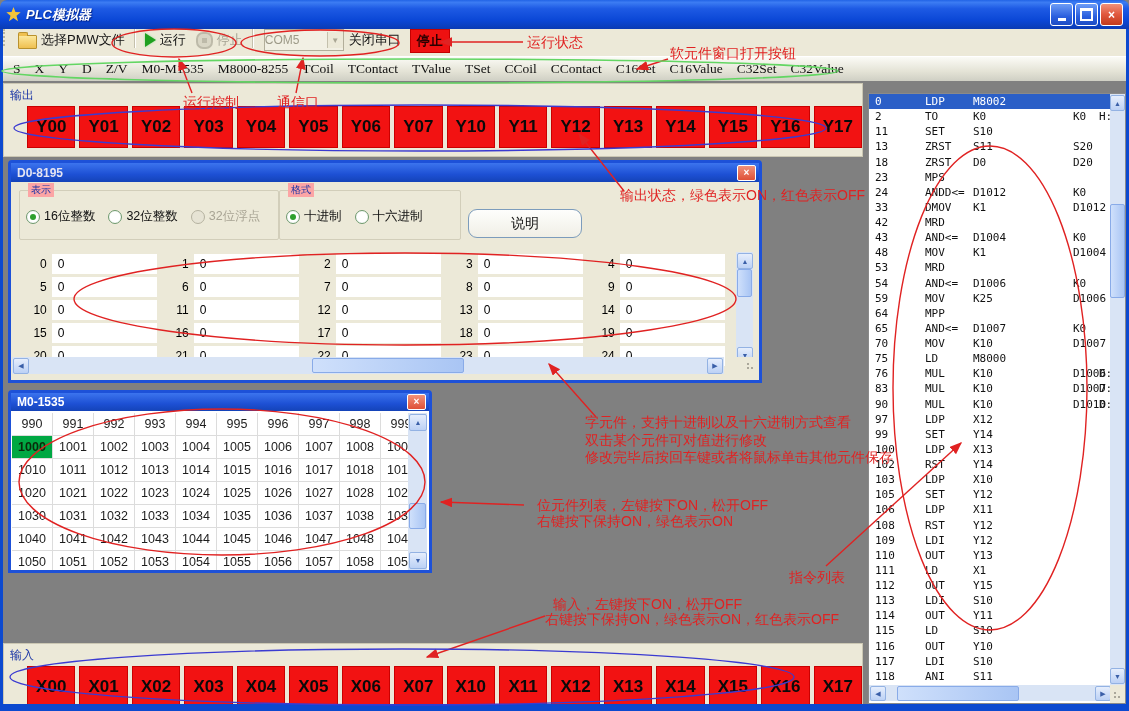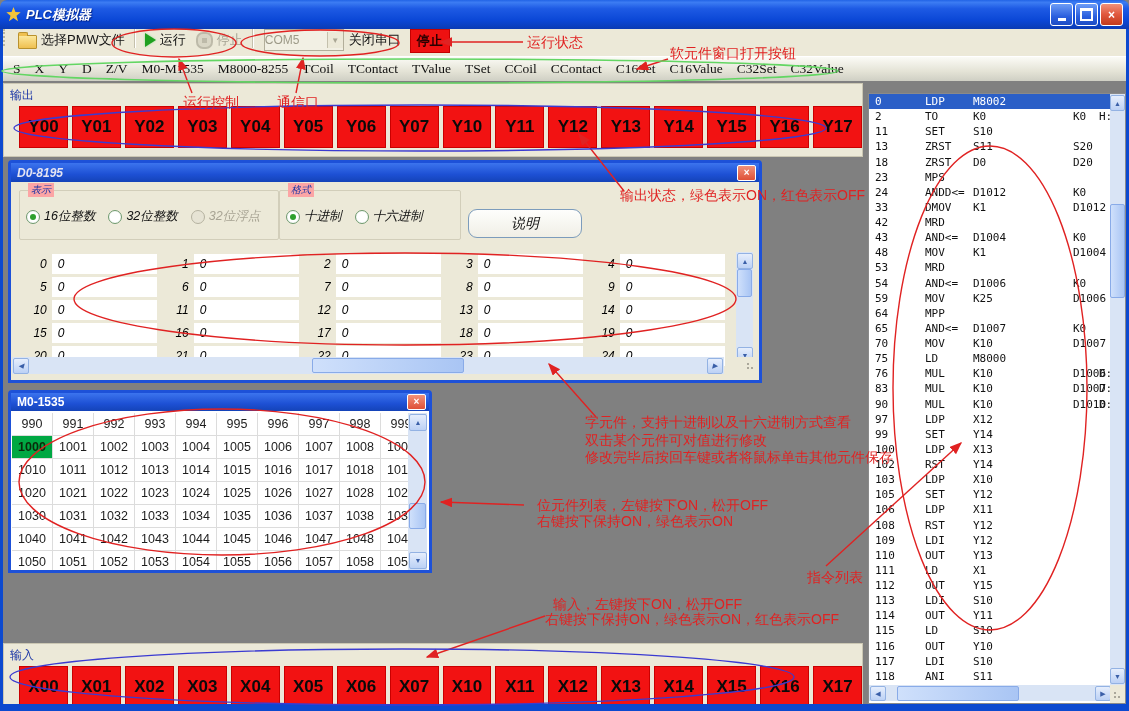--- a/index.html
+++ b/index.html
@@ -49,34 +49,34 @@
   
   .toolbar2{position:absolute;left:0;top:56px;width:100%;height:25px;
     background:linear-gradient(180deg,#FBFBF6,#E4E3D6 60%,#CFCFC4);
     border-top:1px solid #fff;display:flex;align-items:center;padding-left:6px;z-index:30;box-sizing:border-box;}
   .devitem{font-family:"Liberation Serif",serif;font-size:13.5px;color:#101010;padding:0 7px;cursor:default;}
   
   .iostrip{position:absolute;left:3px;width:860px;background:#ECE9D8;border:1px solid #CBC7B3;z-index:5;box-sizing:border-box;}
   .out-strip{top:83px;height:74px;}
   .in-strip{top:643px;height:62px;}
   .iolabel{font-size:12px;color:#1A35A6;margin:3px 0 2px 6px;}
-  .iorow{display:flex;gap:4px;padding-left:15px;}
+  .iorow{display:flex;gap:4px;padding-left:23px;}
   .iobtn{width:47px;height:40px;background:#F21212;border:1px solid #C90000;
     display:flex;align-items:center;justify-content:center;
     font-size:17px;font-weight:bold;color:#0A0A0A;cursor:pointer;}
   
   .cwin{position:absolute;border:3px solid #1D51D8;border-radius:4px 4px 0 0;box-sizing:border-box;z-index:10;}
   .ctitle{height:19px;display:flex;align-items:center;
     background:linear-gradient(180deg,#3C74EE,#1D50D4 60%,#1443B8);}
   .ctitle .ttext{font-size:12px;font-weight:bold;color:#E4E4F2;margin-left:6px;}
   .cclose{margin-left:auto;margin-right:3px;width:17px;height:14px;border:1px solid #fff;border-radius:2px;
     background:linear-gradient(180deg,#F0917A,#DF5037);color:#fff;font-size:10px;font-weight:bold;
     display:flex;align-items:center;justify-content:center;line-height:1;}
   
-  .dwin{left:8px;top:160px;width:754px;height:223px;background:#ECE9D8;font-style:italic;}
+  .dwin{left:8px;top:160px;width:754px;height:223px;background:#ECE9D8;}
   .fieldset{position:absolute;border:1px solid #D2CEBA;border-radius:2px;}
   .fieldset .legend{position:absolute;top:-8px;left:8px;background:#fca5a5;padding:0 3px;
     font-size:10px;color:#1A35A6;}
   .fs1{left:8px;top:27px;width:258px;height:48px;}
   .fs2{left:268px;top:27px;width:180px;height:48px;}
   .radios{position:absolute;left:6px;top:17px;display:flex;align-items:center;gap:13px;}
   .radio{display:flex;align-items:center;gap:4px;font-size:12.5px;color:#111;}
   .rdot{width:12px;height:12px;border-radius:50%;border:1px solid #6F9A6F;
     background:radial-gradient(#fff 55%,#DDE7DD);position:relative;}
   .radio.sel .rdot:after{content:"";position:absolute;left:3px;top:3px;width:6px;height:6px;
@@ -890,17 +890,17 @@
   <div class="ann" style="left:620px;top:187px;">输出状态，绿色表示ON，红色表示OFF</div>
   <div class="ann" style="left:585px;top:414px;line-height:17.5px;">
     <div>字元件，支持十进制以及十六进制方式查看</div>
     <div>双击某个元件可对值进行修改</div>
     <div>修改完毕后按回车键或者将鼠标单击其他元件保存</div>
   </div>
   <div class="ann" style="left:537px;top:498px;line-height:15.5px;">
     <div>位元件列表，左键按下ON，松开OFF</div>
     <div>右键按下保持ON，绿色表示ON</div>
   </div>
-  <div class="ann" style="left:807px;top:569px;text-align:right;">指令列表</div>
+  <div class="ann" style="left:789px;top:569px;text-align:right;">指令列表</div>
   <div class="ann" style="left:553px;top:596px;">输入，左键按下ON，松开OFF</div>
   <div class="ann" style="left:545px;top:611px;">右键按下保持ON，绿色表示ON，红色表示OFF</div>
 
 </div>
 
 </body></html>

